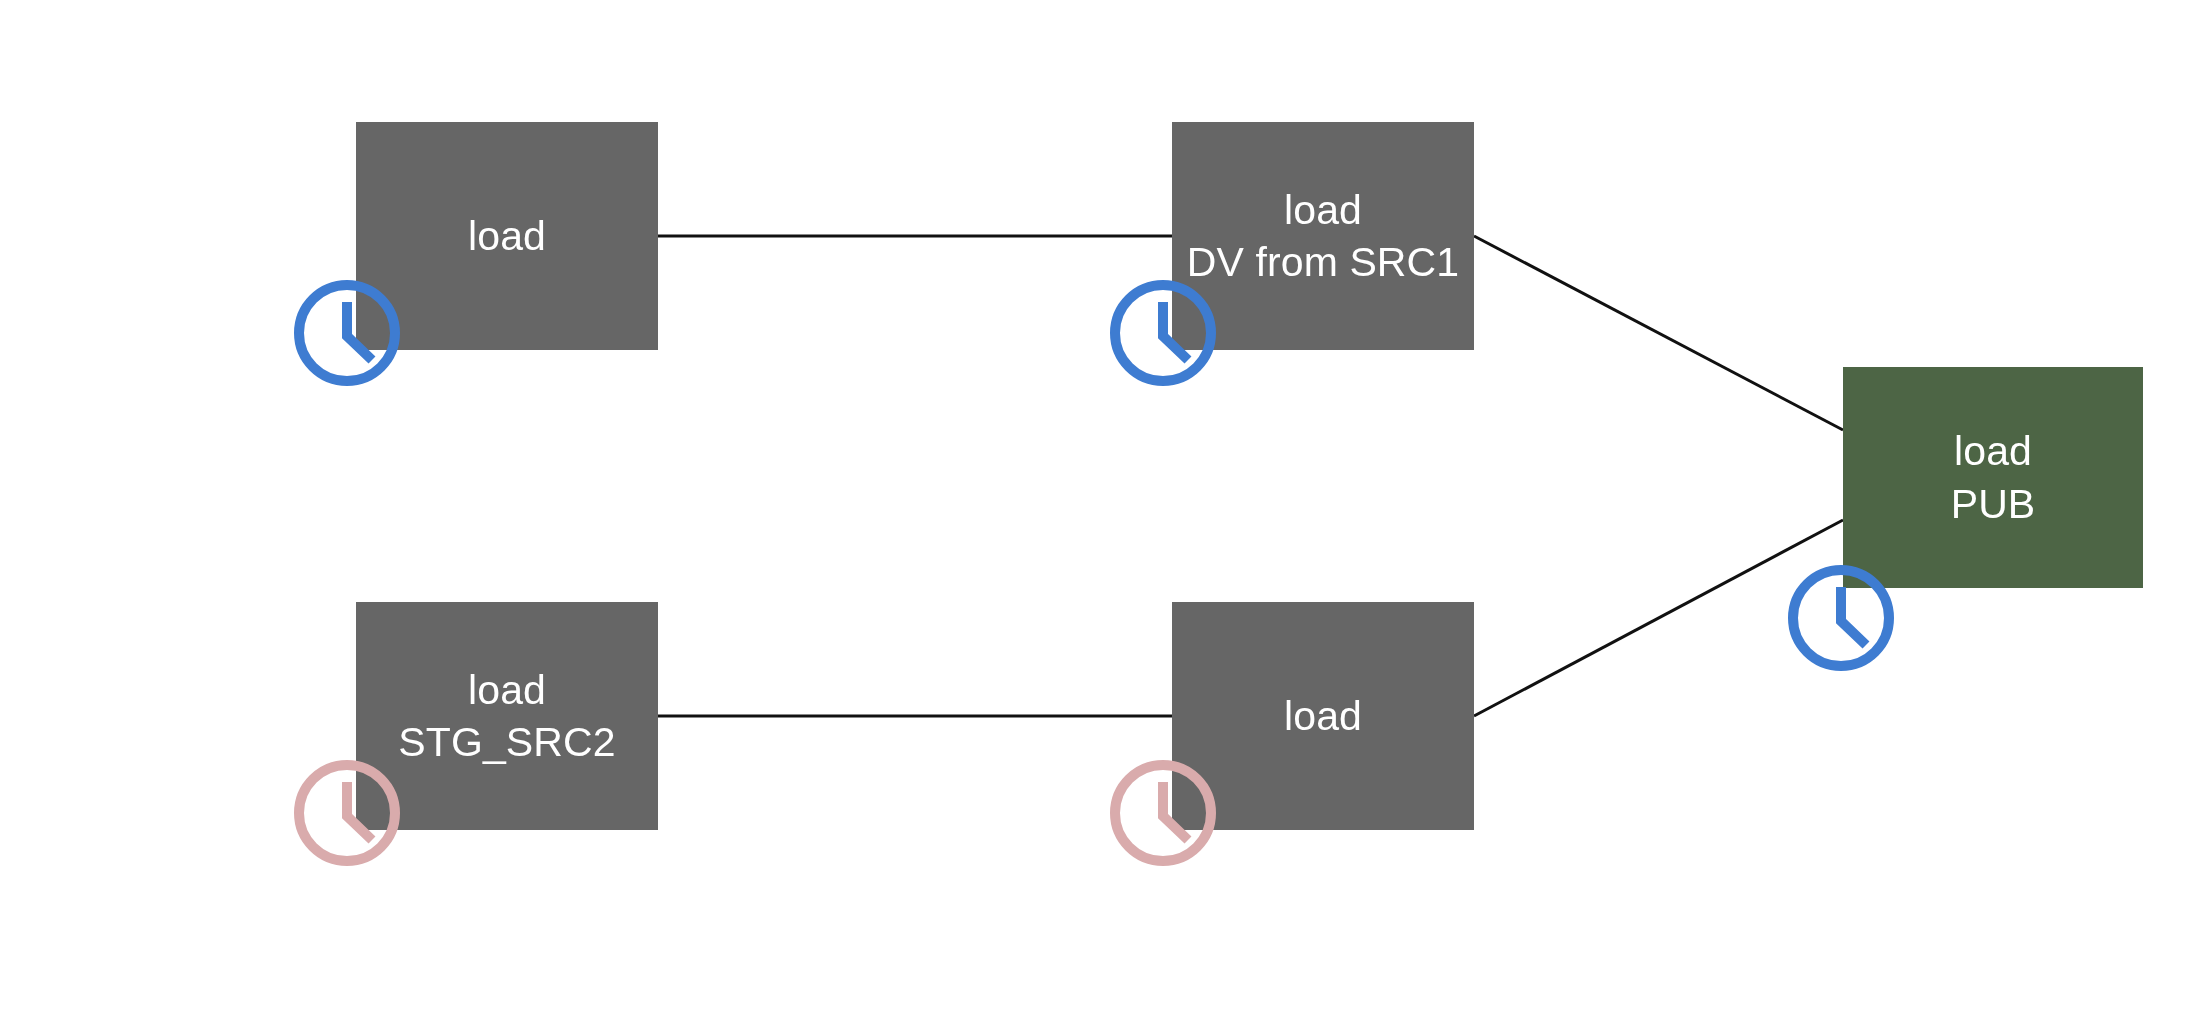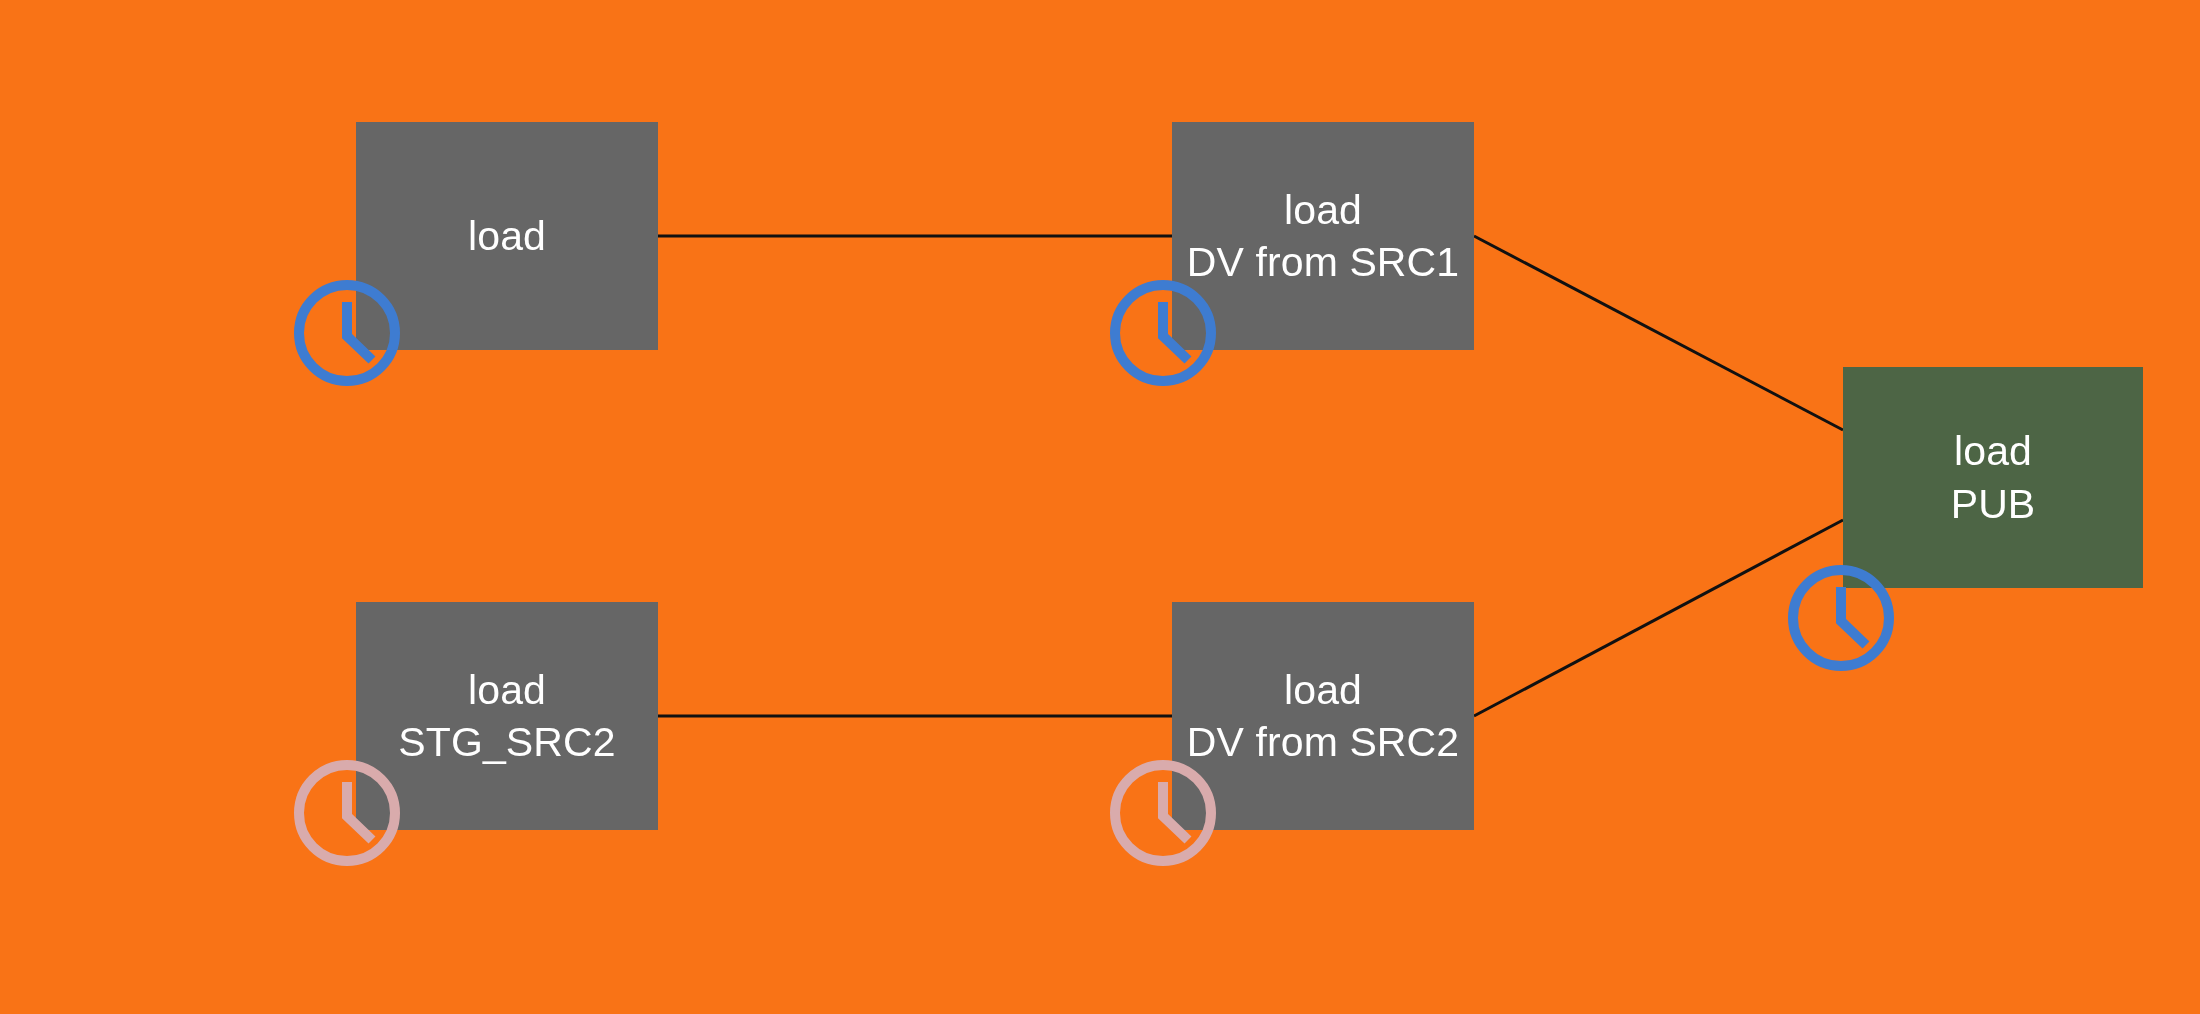--- a/index.html
+++ b/index.html
@@ -50,21 +50,21 @@
     pointer-events: none;
   }
   .connector svg {
     display: block;
     overflow: visible;
   }
 </style>
 </head>
 <body>
 
-<div id="canvas" style="background: #f97316;">
+<div id="canvas" style="background: #ffffff;">
     <div class="connector" style="left: 656px; top: 234px; width: 518px; height: 5px;">
       <svg width="518" height="5" viewBox="0 0 518 5">
         <line x1="2" y1="2" x2="516" y2="2" stroke="#111111" stroke-width="3"></line>
       </svg>
     </div>
     <div class="connector" style="left: 656px; top: 714px; width: 518px; height: 5px;">
       <svg width="518" height="5" viewBox="0 0 518 5">
         <line x1="2" y1="2" x2="516" y2="2" stroke="#111111" stroke-width="3"></line>
       </svg>
     </div>
@@ -84,21 +84,20 @@
     <div class="node" style="left: 1172px; top: 122px; width: 302px; height: 228px; background: rgb(102, 102, 102); color: rgb(255, 255, 255);">
       <span class="line1">load</span>
       <span class="line2">DV from SRC1</span>
     </div>
     <div class="node" style="left: 356px; top: 602px; width: 302px; height: 228px; background: rgb(102, 102, 102); color: rgb(255, 255, 255);">
       <span class="line1">load</span>
       <span class="line2">STG_SRC2</span>
     </div>
     <div class="node" style="left: 1172px; top: 602px; width: 302px; height: 228px; background: rgb(102, 102, 102); color: rgb(255, 255, 255);">
       <span class="line1">load</span>
-      <span class="line2">DV from SRC2</span>
     </div>
     <div class="node" style="left: 1843px; top: 367px; width: 300px; height: 221px; background: rgb(77, 101, 69); color: rgb(255, 255, 255);">
       <span class="line1">load</span>
       <span class="line2">PUB</span>
     </div>
     <div class="clock" style="left: 285px; top: 271px; width: 124px; height: 124px;">
       <svg width="124" height="124" viewBox="0 0 124 124">
         <circle cx="62" cy="62" r="48" fill="none" stroke="#3e7cd1" stroke-width="10"></circle>
         <path d="M 62 31 L 62 65 L 87 89" fill="none" stroke="#3e7cd1" stroke-width="10" stroke-linecap="butt" stroke-linejoin="miter"></path>
       </svg>

